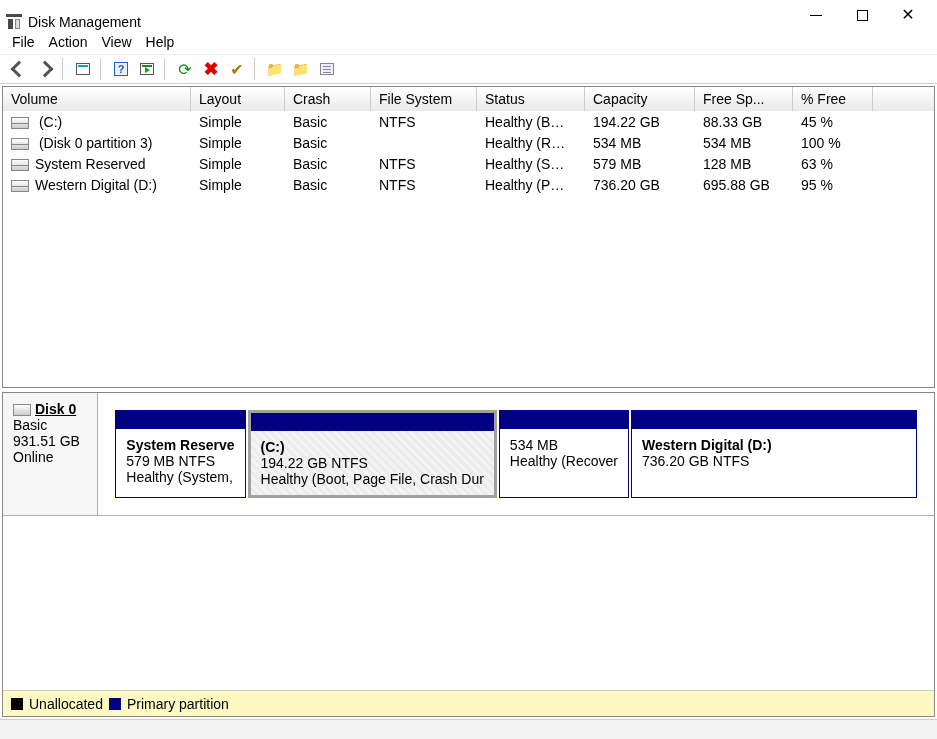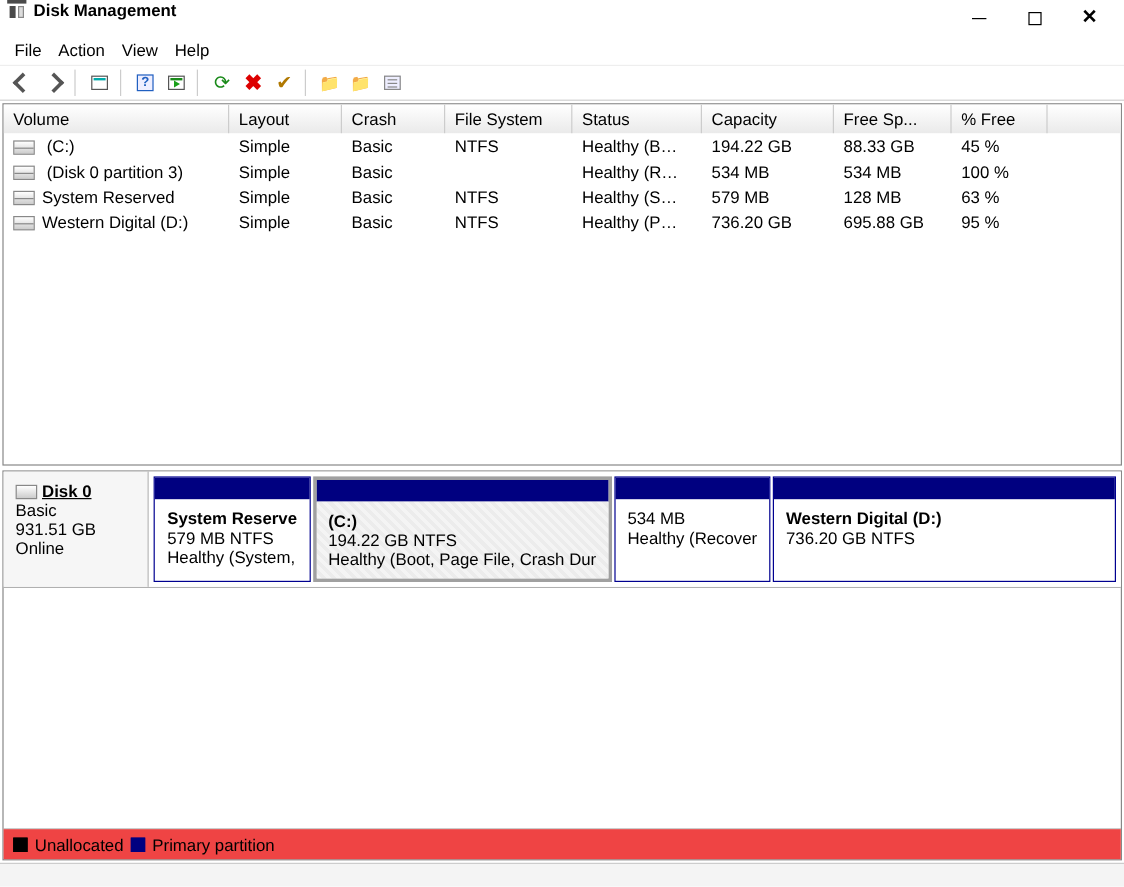--- a/index.html
+++ b/index.html
@@ -10,23 +10,22 @@
     font-size: 14px;
     background: #fff;
     color: #000;
     overflow: hidden;
   }
   .window { width: 937px; height: 739px; display: flex; flex-direction: column; }
 
   
   .titlebar {
     height: 30px;
-    display: flex; align-items: flex-start;
+    display: flex; align-items: flex-end;
     padding: 0 6px;
-    font-weight: bold;
   }
   .titlebar .app-icon {
     width: 16px; height: 16px;
     position: relative;
     margin-right: 6px;
   }
   .titlebar .app-icon .bar { position:absolute; background:#4a4a4a; }
   .titlebar .app-icon .b1 { left:0; top:0; width:100%; height:3px; }
   .titlebar .app-icon .b2 { left:2px; top:5px; width:5px; height:10px; }
   .titlebar .app-icon .b3 { left:9px; top:5px; width:5px; height:10px; background:#ddd; border:1px solid #888; }
@@ -149,21 +148,21 @@
     width: 130px;
     border-right: 1px solid #b0b0b0;
     padding: 8px 10px;
     background:#f6f6f6;
   }
   .disk-label .dname { font-weight:bold;text-decoration:underline; }
   .disk-label .dicon { display:inline-block; width:18px; height:12px;
     border:1px solid #888; background:linear-gradient(#fff,#ccc);
     margin-right:4px; vertical-align:middle; }
   .partitions {
-    flex:1; display:flex; gap:2px; padding:4px; background:#fff;
+    flex:1; display:flex; gap:2px; padding:17px; background:#fff;
   }
   .part {
     display:flex; flex-direction:column;
     border:1px solid #000090;
   }
   .part .pbar { height:18px; background:#000080; }
   .part .pbody {
     flex:1; padding:8px 10px;
     overflow:hidden; white-space:nowrap;
   }
@@ -175,21 +174,21 @@
   }
   .part .ptitle { font-weight:bold; }
 
   
   .legend {
     height: 26px;
     display:flex; align-items:center; gap:6px;
     padding:0 8px;
     border-top:1px solid #ccc;
     font-size:14px;
-    background:#ef4444;
+    background:#fef9c3;
   }
   .swatch { width:12px; height:12px; display:inline-block; border:1px solid #000; }
   .swatch.black { background:#000; }
   .swatch.navy { background:#000080; border-color:#000080; }
 
   .statusbar {
     height:20px; border-top:1px solid #ccc; background:#f4f4f4;
   }
 </style>
 </head>

